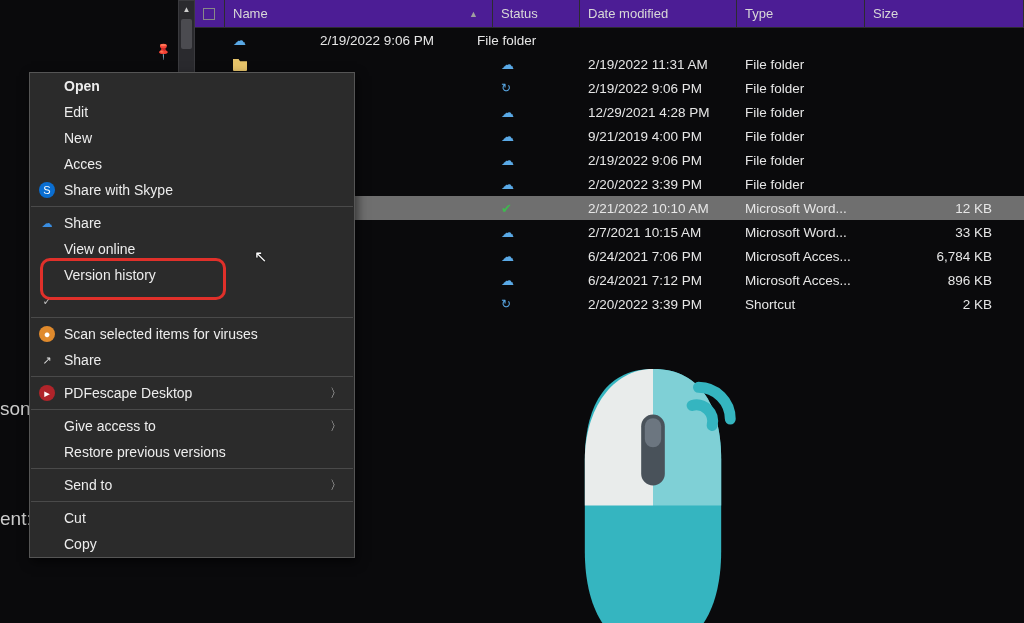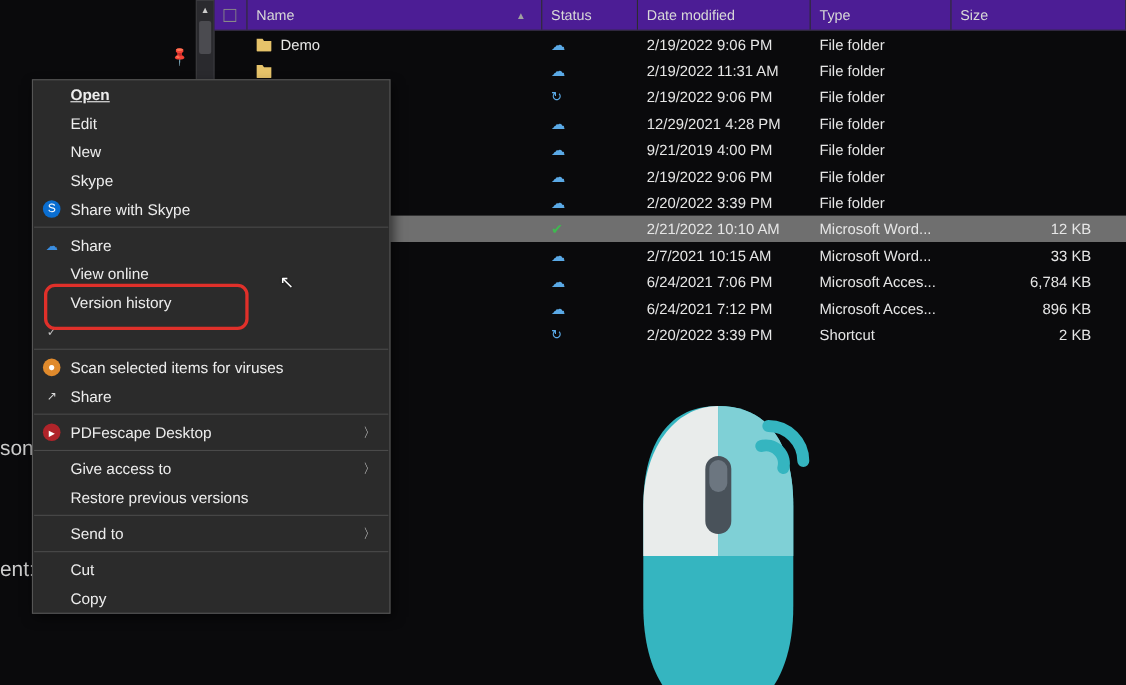--- a/index.html
+++ b/index.html
@@ -52,21 +52,21 @@
   .sync  { color:#5aa9e6; font-size:12px; }
   .check { color:#3fb950; font-size:13px; }
 
   
   .ctx {
     position: absolute; left: 29px; top: 72px; width: 326px;
     background: #2b2b2b; border: 1px solid #555; box-shadow: 2px 4px 10px rgba(0,0,0,.6);
     font-size: 14px; color: #ededed;
   }
   .ctx .item { display:flex; align-items:center; height:26px; padding: 0 14px 0 34px; position:relative; }
-  .ctx .item.bold { font-weight:600;text-decoration:underline; }
+  .ctx .item.bold { font-weight:600; }
   .ctx .sep { height:1px; background:#4a4a4a; margin:3px 1px; }
   .ctx .arrow { position:absolute; right:12px; color:#cfcfcf; font-size:12px; }
   .ctx .micon { position:absolute; left:9px; width:16px; height:16px; border-radius:50%; display:flex; align-items:center; justify-content:center; font-size:11px;}
   .mi-skype { background:#0a6ed1; color:#fff; }
   .mi-cloud { background:transparent; color:#3a8de0; font-size:13px; }
   .mi-check { background:transparent; color:#bfbfbf; font-size:13px; }
   .mi-virus { background:#e08a2c; color:#fff; }
   .mi-share { background:transparent; color:#dcdcdc; font-size:13px; }
   .mi-pdfe  { background:#b0242a; color:#fff; border-radius:2px; font-size:10px;}
 
@@ -115,24 +115,20 @@
       <span>Type</span>
     </div>
   <div class="col col-size">
       <span>Size</span>
     </div>
 </div>
 
 <div class="files" id="files">
     <div class="row">
       <div class="c c-check"></div>
-      <div class="c c-name">
-        <span class="ficon folder"></span>
-        <span>Demo</span>
-      </div>
       <div class="c c-status">
         <span class="cloud">☁</span>
       </div>
       <div class="c c-date">2/19/2022 9:06 PM</div>
       <div class="c c-type">File folder</div>
       <div class="c c-size"></div>
     </div>
     <div class="row">
       <div class="c c-check"></div>
       <div class="c c-name">
@@ -272,21 +268,21 @@
   <div class="item bold">
       <span>Open</span>
     </div>
   <div class="item">
       <span>Edit</span>
     </div>
   <div class="item">
       <span>New</span>
     </div>
   <div class="item">
-      <span>Skype</span>
+      <span>Acces</span>
     </div>
   <div class="item">
       <span class="micon mi-skype">S</span>
       <span>Share with Skype</span>
     </div>
   <div class="sep"></div>
   <div class="item">
       <span class="micon mi-cloud">☁</span>
       <span>Share</span>
     </div>

